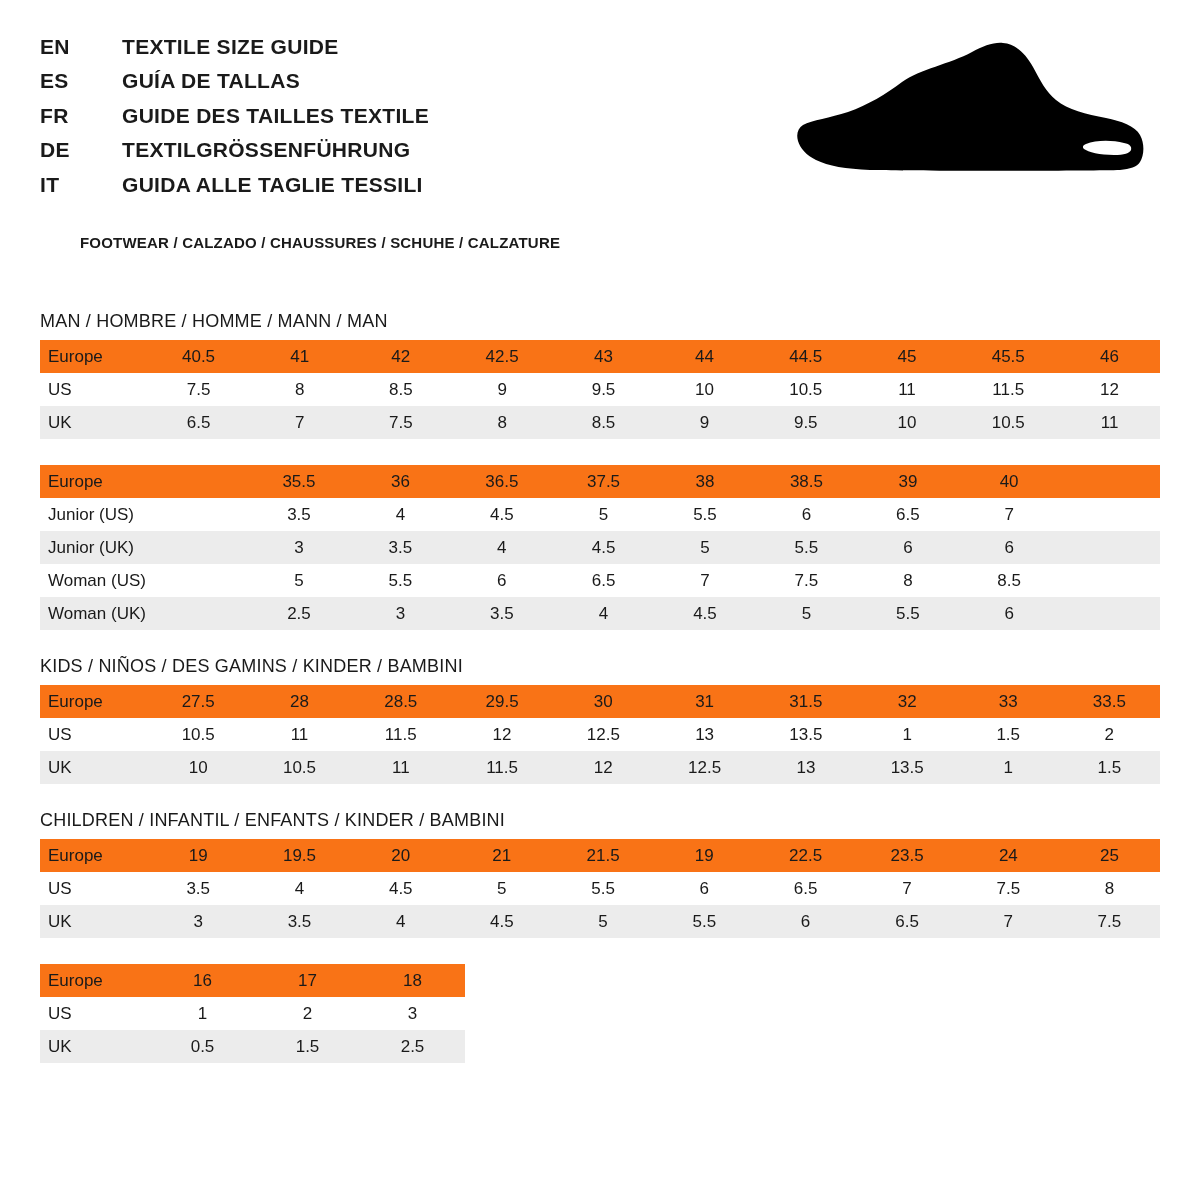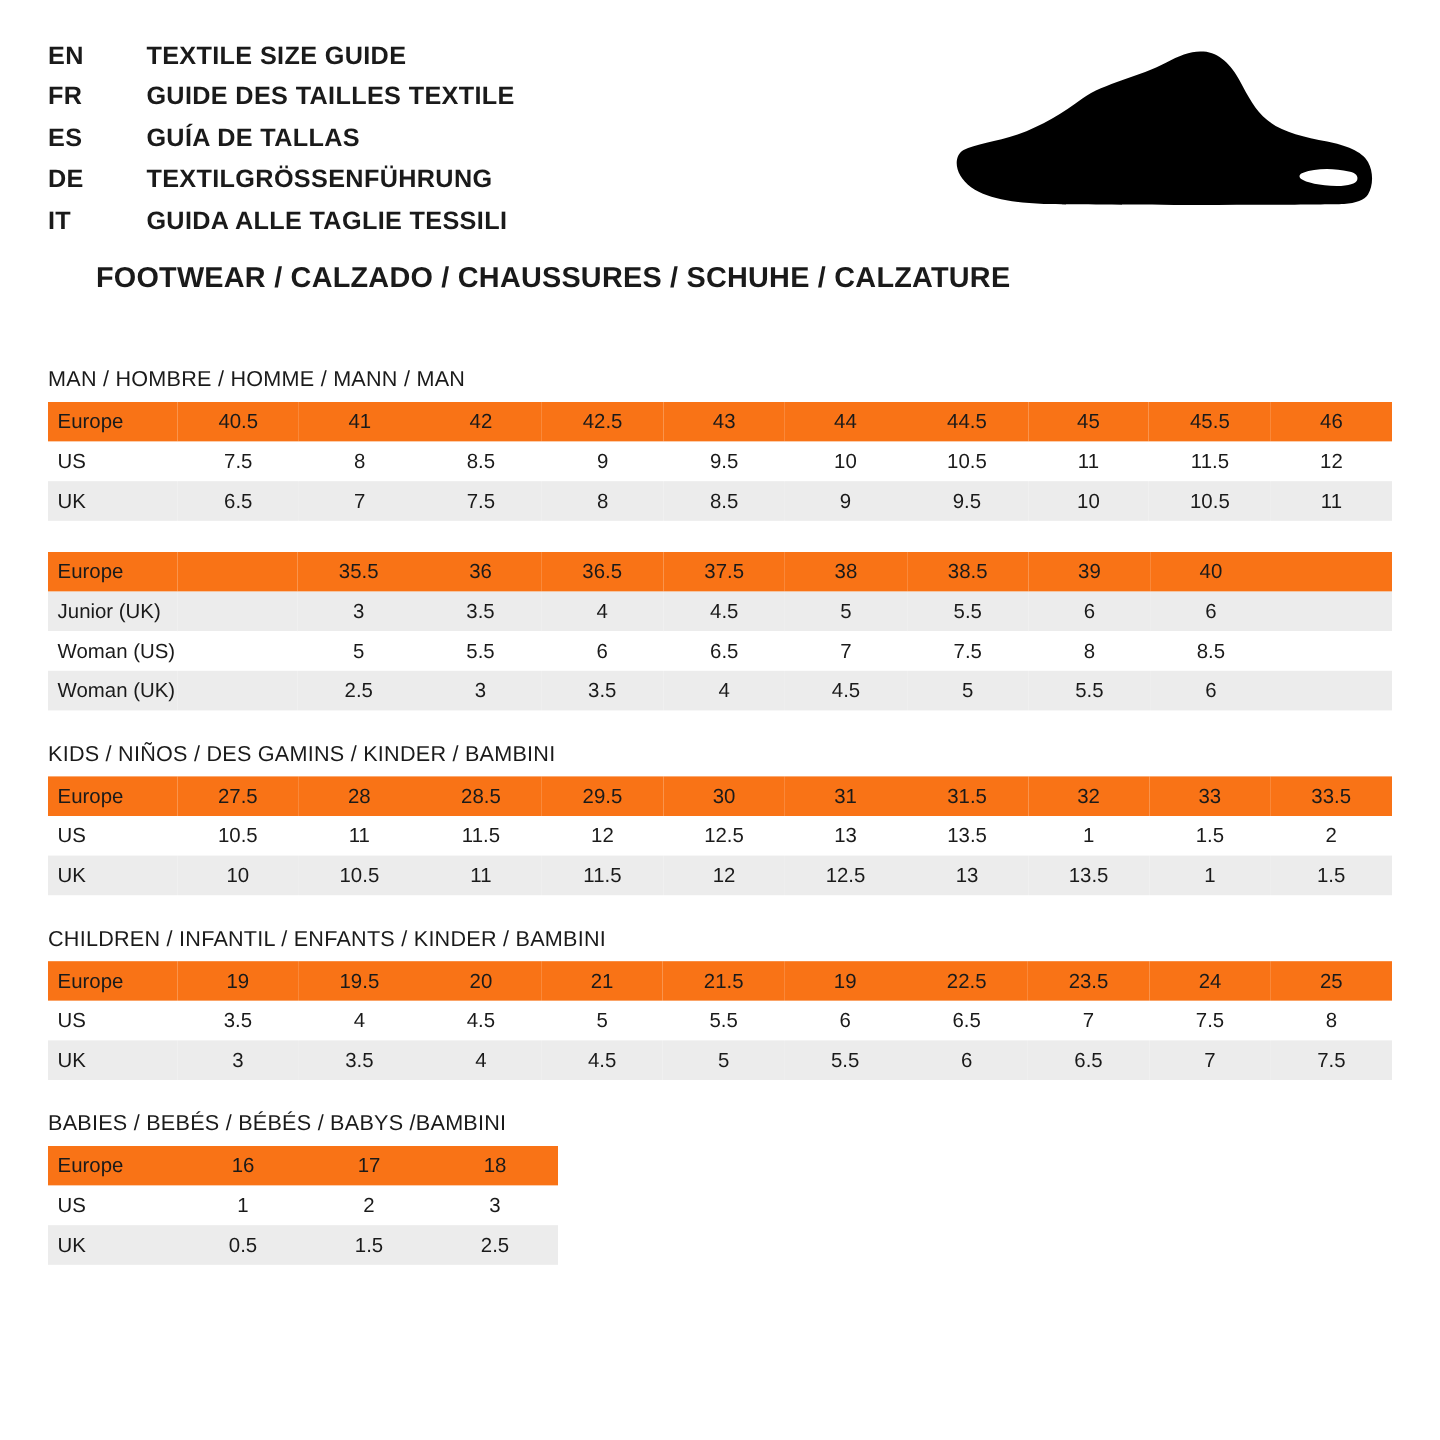--- a/index.html
+++ b/index.html
@@ -43,22 +43,22 @@
     padding-right: 10px !important;
   }
   .shoe-icon {
     position: absolute;
     top: 40px;
     right: 55px;
     width: 355px;
     height: 140px;
   }
   .footwear-line {
-    margin: 16px 0 0 40px;
-    font-size: 24px;
+    margin: 32px 0 0 40px;
+    font-size: 15px;
     font-weight: bold;
     letter-spacing: 0.2px;
   }
 
   
   .sections {
     margin-top: 60px;
     padding: 0 40px;
   }
   .section {
@@ -107,26 +107,26 @@
 <div class="page">
 
   <div class="header">
     <table class="lang-table">
       <tbody>
         <tr class="lang-row">
           <td class="lang-code">EN</td>
           <td>TEXTILE SIZE GUIDE</td>
         </tr>
         <tr class="lang-row">
+          <td class="lang-code">ES</td>
+          <td>GUÍA DE TALLAS</td>
+        </tr>
+        <tr class="lang-row">
           <td class="lang-code">FR</td>
           <td>GUIDE DES TAILLES TEXTILE</td>
-        </tr>
-        <tr class="lang-row">
-          <td class="lang-code">ES</td>
-          <td>GUÍA DE TALLAS</td>
         </tr>
         <tr class="lang-row">
           <td class="lang-code">DE</td>
           <td>TEXTILGRÖSSENFÜHRUNG</td>
         </tr>
         <tr class="lang-row">
           <td class="lang-code">IT</td>
           <td>GUIDA ALLE TAGLIE TESSILI</td>
         </tr>
       </tbody>
@@ -228,20 +228,33 @@
             <td>35.5</td>
             <td>36</td>
             <td>36.5</td>
             <td>37.5</td>
             <td>38</td>
             <td>38.5</td>
             <td>39</td>
             <td>40</td>
             <td></td>
           </tr>
+          <tr class="white-row">
+            <td class="label">Junior (US)</td>
+            <td></td>
+            <td>3.5</td>
+            <td>4</td>
+            <td>4.5</td>
+            <td>5</td>
+            <td>5.5</td>
+            <td>6</td>
+            <td>6.5</td>
+            <td>7</td>
+            <td></td>
+          </tr>
           <tr class="alt-row">
             <td class="label">Junior (UK)</td>
             <td></td>
             <td>3</td>
             <td>3.5</td>
             <td>4</td>
             <td>4.5</td>
             <td>5</td>
             <td>5.5</td>
             <td>6</td>
@@ -392,21 +405,20 @@
             <td>6</td>
             <td>6.5</td>
             <td>7</td>
             <td>7.5</td>
           </tr>
         </tbody>
       </table>
     </div>
 
     <div class="section">
-      <div class="section-title">BABIES  / BEBÉS / BÉBÉS / BABYS /BAMBINI</div>
       <table class="size-table">
         <colgroup>
             <col class="c-label">
             <col class="c-val">
             <col class="c-val">
             <col class="c-val">
           </colgroup>
         <tbody>
           <tr class="head-row">
             <td class="label">Europe</td>

